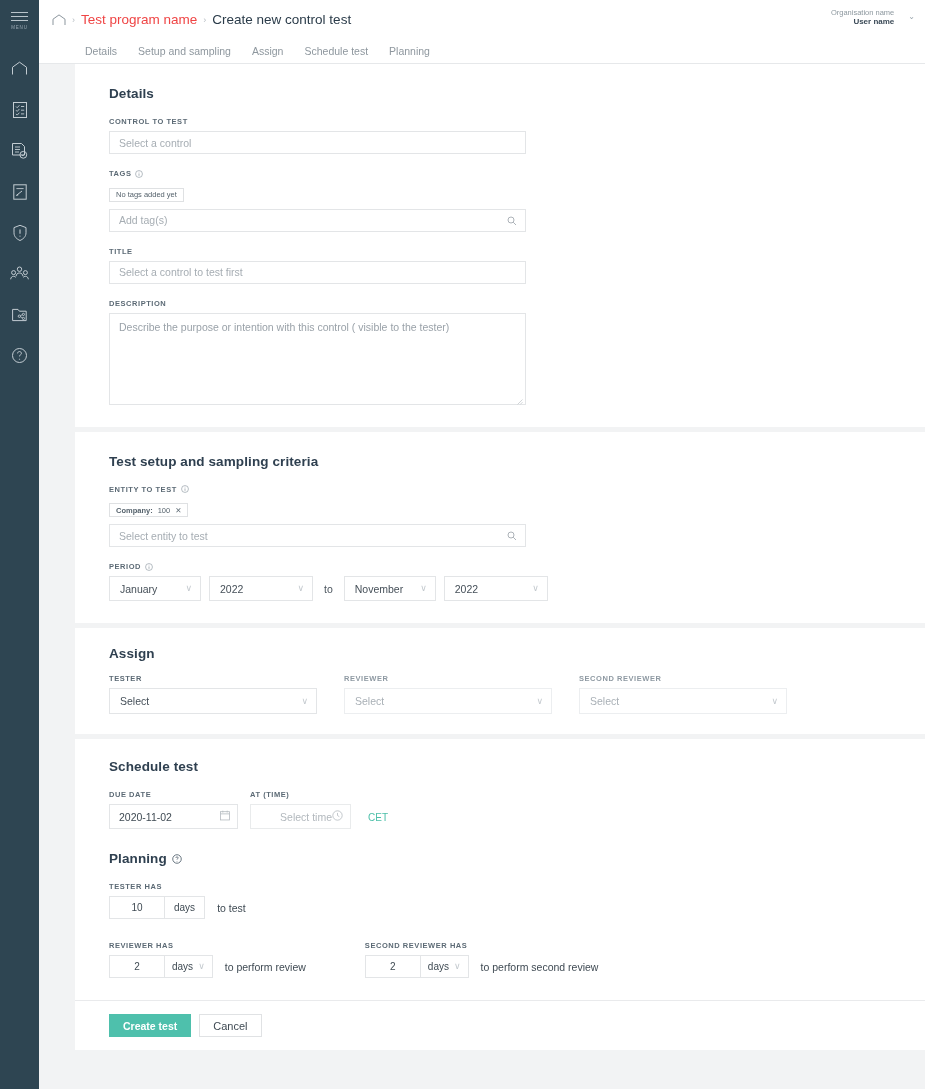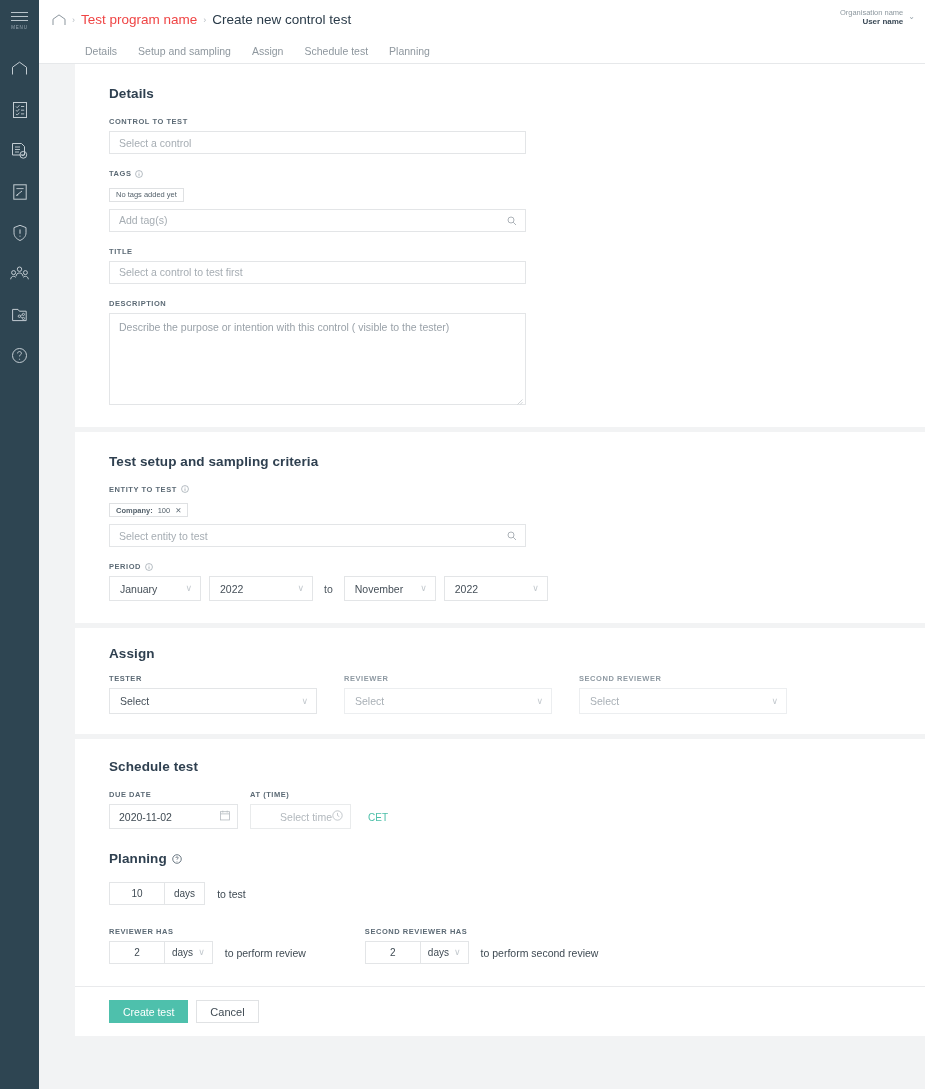--- a/index.html
+++ b/index.html
@@ -51,21 +51,21 @@
     position:relative;
   }
   .crumbs { display:flex; align-items:center; gap:6px; font-size:13.5px; }
   .home-ico { display:inline-flex; align-items:center; }
   .crumb-sep { color:#b5bcc2; font-size:9px; }
   .crumb { color:#ef4444; }
   .crumb.bold { font-weight:normal; color:#2a3b49; }
   .crumb.link { cursor:pointer; }
   .org-block {
     position:absolute; right:10px; top:8px;
-    display:flex; align-items:flex-start; gap:5px; cursor:pointer;
+    display:flex; align-items:flex-start; gap:14px; cursor:pointer;
   }
   .org-text { text-align:right; line-height:1.25; }
   .org-name { font-size:7.5px; color:#8d989f; }
   .user-name { font-size:8px; color:#3b4a57; font-weight:bold; }
   .org-chev { color:#9aa5ad; font-size:8px; margin-top:4px; }
 
   .tabbar {
     background:#ffffff;
     height:25px; min-height:25px;
     display:flex; align-items:center;
@@ -182,20 +182,21 @@
     background:#ffffff; margin-left:36px;
     border-top:1px solid #e9eaec;
     padding:13px 0 13px 34px;
     display:flex; gap:8px; align-items:center;
   }
   .btn-primary {
     background:#4ec0ac; color:#ffffff;
     border:none; height:23px; padding:0 14px;
     font-size:10.5px; cursor:pointer;
     font-family:"Liberation Sans", sans-serif;
+    font-weight:bold;
   }
   .btn-secondary {
     background:#ffffff; color:#3f4a53;
     border:1px solid #e0e2e4; height:23px; padding:0 13px;
     font-size:11px; cursor:pointer;
     font-family:"Liberation Sans", sans-serif;
   }
   .qmark { display:inline-flex; }
 </style>
 </head>
@@ -528,20 +529,21 @@
             <span class="qmark">
               <svg width="10" height="10" viewBox="0 0 11 11" fill="none">
                   <circle cx="5.5" cy="5.5" r="4.7" stroke="#4a5967" stroke-width="0.9"></circle>
                   <path d="M4.2 4.3c0-0.7 0.6-1.2 1.3-1.2s1.3 0.5 1.3 1.2c0 0.9-1.3 0.9-1.3 1.9" stroke="#4a5967" stroke-width="0.85"></path>
                   <circle cx="5.5" cy="8.1" r="0.5" fill="#4a5967"></circle>
                 </svg>
             </span>
           </h2>
 
           <div style="margin-bottom:22px;">
+            <div class="field-label">TESTER HAS</div>
             <div class="num-group">
               <div class="num-box">10</div>
               <div class="unit-box plain">
                 <span>days</span>
               </div>
               <span class="after-txt">to test</span>
             </div>
           </div>
 
           <div class="plan-cols">

